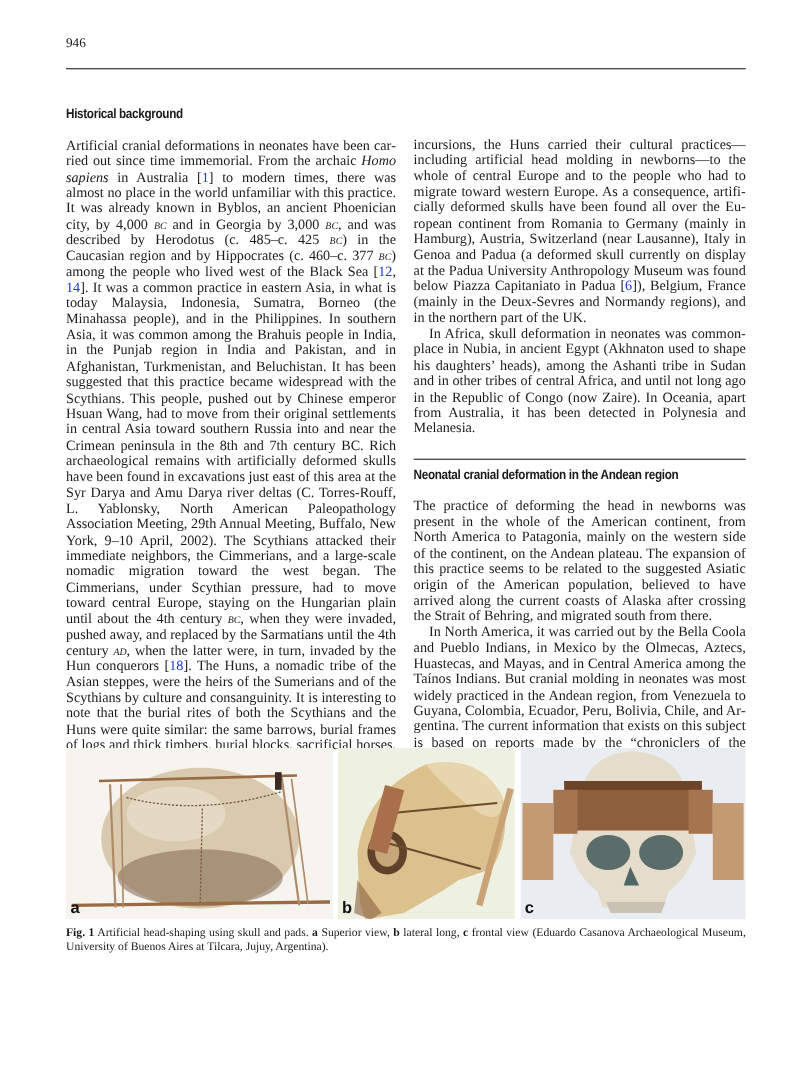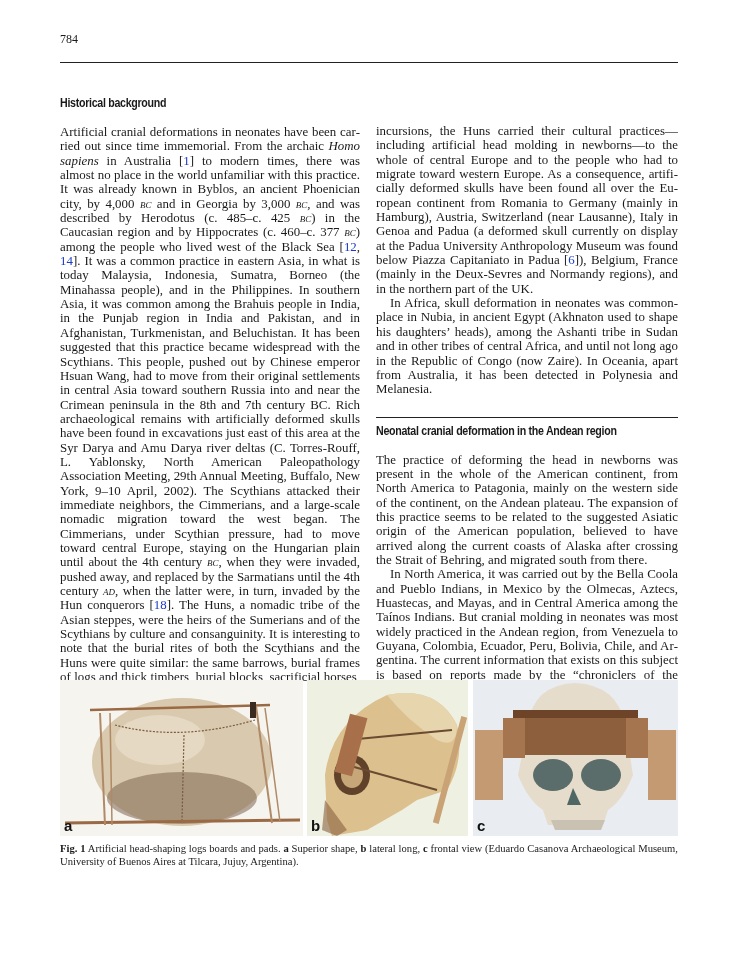--- a/index.html
+++ b/index.html
@@ -25,21 +25,21 @@
   .panel svg { display: block; width: 100%; height: 100%; }
   .panel-label { position: absolute; bottom: 2px; left: 4px; font-family: "Liberation Sans", "DejaVu Sans", sans-serif;
                  font-weight: bold; font-size: 15px; color: #111; }
   .caption { position: absolute; left: 60px; top: 843px; width: 618px; font-size: 10.6px; line-height: 12.5px;
              text-align: justify; }
   .caption b { font-weight: bold; margin-top: 28px; }
 </style>
 </head>
 <body>
 
-<div class="page-number">784</div>
+<div class="page-number">946</div>
 <div class="top-rule"></div>
 
 <div class="col left">
   <div class="heading">Historical background</div>
   <p class="para">Artificial cranial deformations in neonates have been car­ried out since time immemorial. From the archaic <i>Homo sapiens</i> in Australia [<a class="ref">1</a>] to modern times, there was almost no place in the world unfamiliar with this practice. It was already known in Byblos, an ancient Phoenician city, by 4,000 <span class="sc">BC</span> and in Georgia by 3,000 <span class="sc">BC</span>, and was described by Herodotus (c. 485–c. 425 <span class="sc">BC</span>) in the Caucasian region and by Hippocrates (c. 460–c. 377 <span class="sc">BC</span>) among the people who lived west of the Black Sea [<a class="ref">12</a>, <a class="ref">14</a>]. It was a com­mon practice in eastern Asia, in what is today Malaysia, Indonesia, Sumatra, Borneo (the Minahassa people), and in the Philippines. In southern Asia, it was common among the Brahuis people in India, in the Punjab region in India and Pakistan, and in Afghanistan, Turkmenistan, and Beluchistan. It has been suggested that this practice became widespread with the Scythians. This people, pushed out by Chinese emperor Hsuan Wang, had to move from their original settlements in central Asia toward southern Russia into and near the Crimean peninsula in the 8th and 7th century BC. Rich archaeological remains with artificially deformed skulls have been found in excavations just east of this area at the Syr Darya and Amu Darya river deltas (C. Torres-Rouff, L. Yablonsky, North American Paleo­pathology Association Meeting, 29th Annual Meeting, Buffalo, New York, 9–10 April, 2002). The Scythians at­tacked their immediate neighbors, the Cimmerians, and a large-scale nomadic migration toward the west began. The Cimmerians, under Scythian pressure, had to move toward central Europe, staying on the Hungarian plain until about the 4th century <span class="sc">BC</span>, when they were invaded, pushed away, and replaced by the Sarmatians until the 4th century <span class="sc">AD</span>, when the latter were, in turn, invaded by the Hun con­querors [<a class="ref">18</a>]. The Huns, a nomadic tribe of the Asian steppes, were the heirs of the Sumerians and of the Scyth­ians by culture and consanguinity. It is interesting to note that the burial rites of both the Scythians and the Huns were quite similar: the same barrows, burial frames of logs and thick timbers, burial blocks, sacrificial horses, etc. In their</p>
 </div>
 
 <div class="col right">
   <p class="para">incursions, the Huns carried their cultural practices—including artificial head molding in newborns—to the whole of central Europe and to the people who had to migrate toward western Europe. As a consequence, artifi­cially deformed skulls have been found all over the Eu­ropean continent from Romania to Germany (mainly in Hamburg), Austria, Switzerland (near Lausanne), Italy in Genoa and Padua (a deformed skull currently on display at the Padua University Anthropology Museum was found below Piazza Capitaniato in Padua [<a class="ref">6</a>]), Belgium, France (mainly in the Deux-Sevres and Normandy regions), and in the northern part of the UK.</p>
   <p class="para indent">In Africa, skull deformation in neonates was common­place in Nubia, in ancient Egypt (Akhnaton used to shape his daughters’ heads), among the Ashanti tribe in Sudan and in other tribes of central Africa, and until not long ago in the Republic of Congo (now Zaire). In Oceania, apart from Australia, it has been detected in Polynesia and Melanesia.</p>
@@ -99,14 +99,14 @@
       <ellipse cx="80" cy="95" rx="20" ry="16" fill="#5b6d6a"></ellipse>
       <ellipse cx="128" cy="95" rx="20" ry="16" fill="#5b6d6a"></ellipse>
       <path d="M100 108 L94 125 L108 125 Z" fill="#4e6664"></path>
       <path d="M78 140 L132 140 L128 150 L82 150 Z" fill="#c9c2b3"></path>
     </svg>
     <span class="panel-label">c</span>
   </div>
 </div>
 
 <div class="caption">
-  <b>Fig. 1</b><span>  Artificial head-shaping logs boards and pads. </span><b>a</b><span> Superior shape, </span><b>b</b><span> lateral long, </span><b>c</b><span> frontal view (Eduardo Casanova Archaeological Museum, University of Buenos Aires at Tilcara, Jujuy, Argentina).</span>
+  <b>Fig. 1</b><span>  Artificial head-shaping using skull and pads. </span><b>a</b><span> Superior view, </span><b>b</b><span> lateral long, </span><b>c</b><span> frontal view (Eduardo Casanova Archaeological Museum, University of Buenos Aires at Tilcara, Jujuy, Argentina).</span>
 </div>
 
 </body></html>

